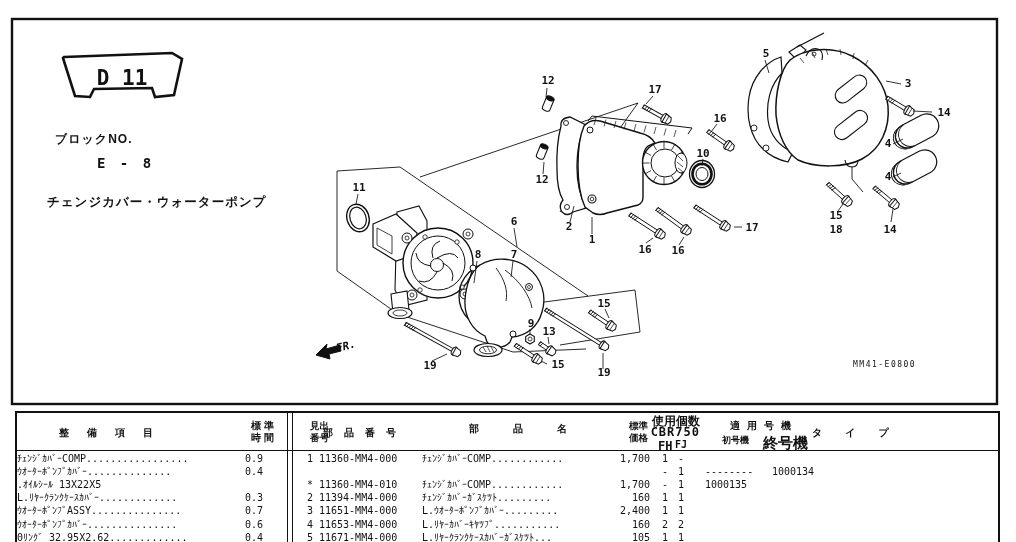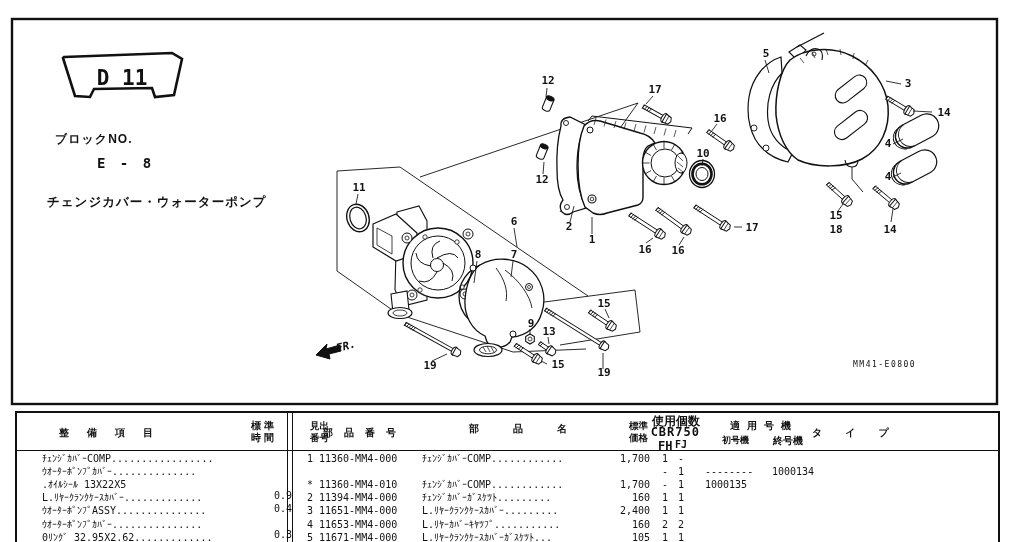--- a/index.html
+++ b/index.html
@@ -22,22 +22,22 @@
     border:2.4px solid #111;border-bottom:none;
     font-size:10px;font-family:"DejaVu Sans Mono","Liberation Mono",monospace;
   }
   .tbl .hline{position:absolute;left:0;right:0;top:37px;border-top:1.7px solid #111;}
   .tbl .vdiv{position:absolute;left:270px;top:0;bottom:0;width:4px;border-left:1.8px solid #111;border-right:1.8px solid #111;}
   .hd{position:absolute;font-weight:bold;white-space:nowrap;}
   .hd.two{line-height:11.5px;text-align:right;}
   .body-rows{position:absolute;left:0;right:0;top:39px;bottom:0;}
   .trow{position:absolute;left:0;right:0;height:13.1px;line-height:13.1px;white-space:nowrap;}
   .trow span{position:absolute;white-space:pre;}
-  .c-item{left:25px;}
-  .c-time{left:240px;width:35px;text-align:right;margin-top:37px;}
+  .c-item{left:0;}
+  .c-time{left:211px;width:35px;text-align:right;}
   .c-ref{left:278px;width:18px;text-align:right;}
   .c-part{left:302px;}
   .c-name{left:405px;}
   .c-price{left:580px;width:53px;text-align:right;}
   .c-fh{left:641px;width:14px;text-align:center;}
   .c-fj{left:657px;width:14px;text-align:center;}
   .c-first{left:688px;width:64px;}
   .c-last{left:755px;width:58px;}
 </style>
 </head>
@@ -326,21 +326,21 @@
       <div>価格</div>
     </div>
     <div class="hd two" style="left:633px;top:3px;width:50px;font-size:12px;line-height:10.5px;">
       <div>使用個数</div>
       <div style="letter-spacing:1px;">CBR750</div>
     </div>
     <div class="hd" style="left:641px;top:26px;width:14px;text-align:center;font-size:12px;">FH</div>
     <div class="hd" style="left:657px;top:26px;width:14px;text-align:center;font-size:10px;">FJ</div>
     <div class="hd" style="left:713px;top:6px;letter-spacing:7px;">適用号機</div>
     <div class="hd" style="left:692px;top:21px;width:40px;text-align:right;font-size:9px;">初号機</div>
-    <div class="hd" style="left:746px;top:21px;width:40px;text-align:right;font-size:10px;">終号機</div>
+    <div class="hd" style="left:746px;top:21px;width:40px;text-align:left;font-size:15px;">終号機</div>
     <div class="hd" style="left:795px;top:13px;letter-spacing:23px;">タイプ</div>
 
     <div class="body-rows">
       <div class="trow" style="top:0px">
         <span class="c-item">ﾁｪﾝｼﾞｶﾊﾞｰCOMP.................</span>
         <span class="c-time">0.9</span>
         <span class="c-ref">1</span>
         <span class="c-part">11360-MM4-000</span>
         <span class="c-name">ﾁｪﾝｼﾞｶﾊﾞｰCOMP............</span>
         <span class="c-price">1,700</span>
@@ -383,21 +383,21 @@
         <span class="c-fh">1</span>
         <span class="c-fj">1</span>
         <span class="c-first"></span>
         <span class="c-last"></span>
       </div>
       <div class="trow" style="top:52.4px">
         <span class="c-item">ｳｵｰﾀｰﾎﾟﾝﾌﾟASSY...............</span>
         <span class="c-time">0.7</span>
         <span class="c-ref">3</span>
         <span class="c-part">11651-MM4-000</span>
-        <span class="c-name">L.ﾘﾔｰｸﾗﾝｸｹｰｽｶﾊﾞｰ.........</span>
+        <span class="c-name">L.ｳｵｰﾀｰﾎﾟﾝﾌﾟｶﾊﾞｰ.........</span>
         <span class="c-price">2,400</span>
         <span class="c-fh">1</span>
         <span class="c-fj">1</span>
         <span class="c-first"></span>
         <span class="c-last"></span>
       </div>
       <div class="trow" style="top:65.5px">
         <span class="c-item">ｳｵｰﾀｰﾎﾟﾝﾌﾟｶﾊﾞｰ...............</span>
         <span class="c-time">0.6</span>
         <span class="c-ref">4</span>

